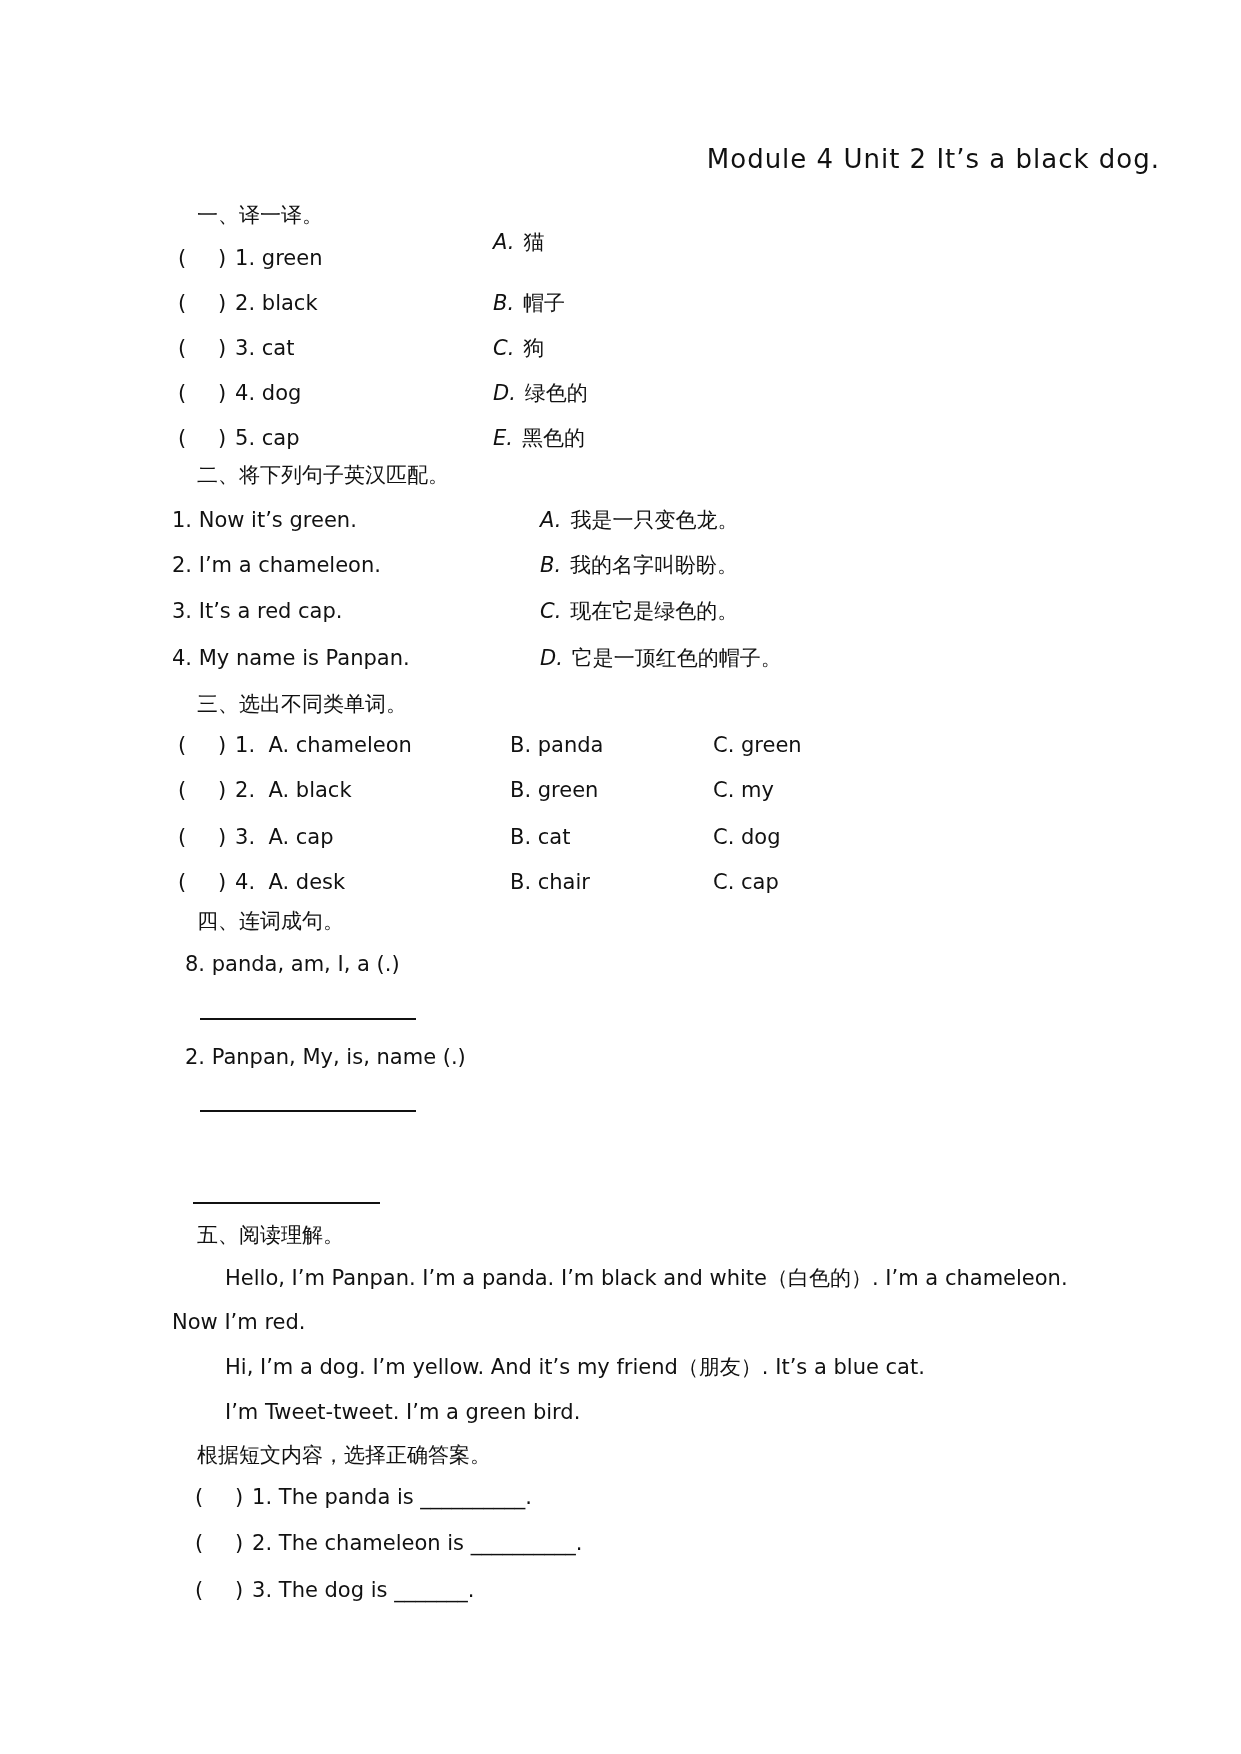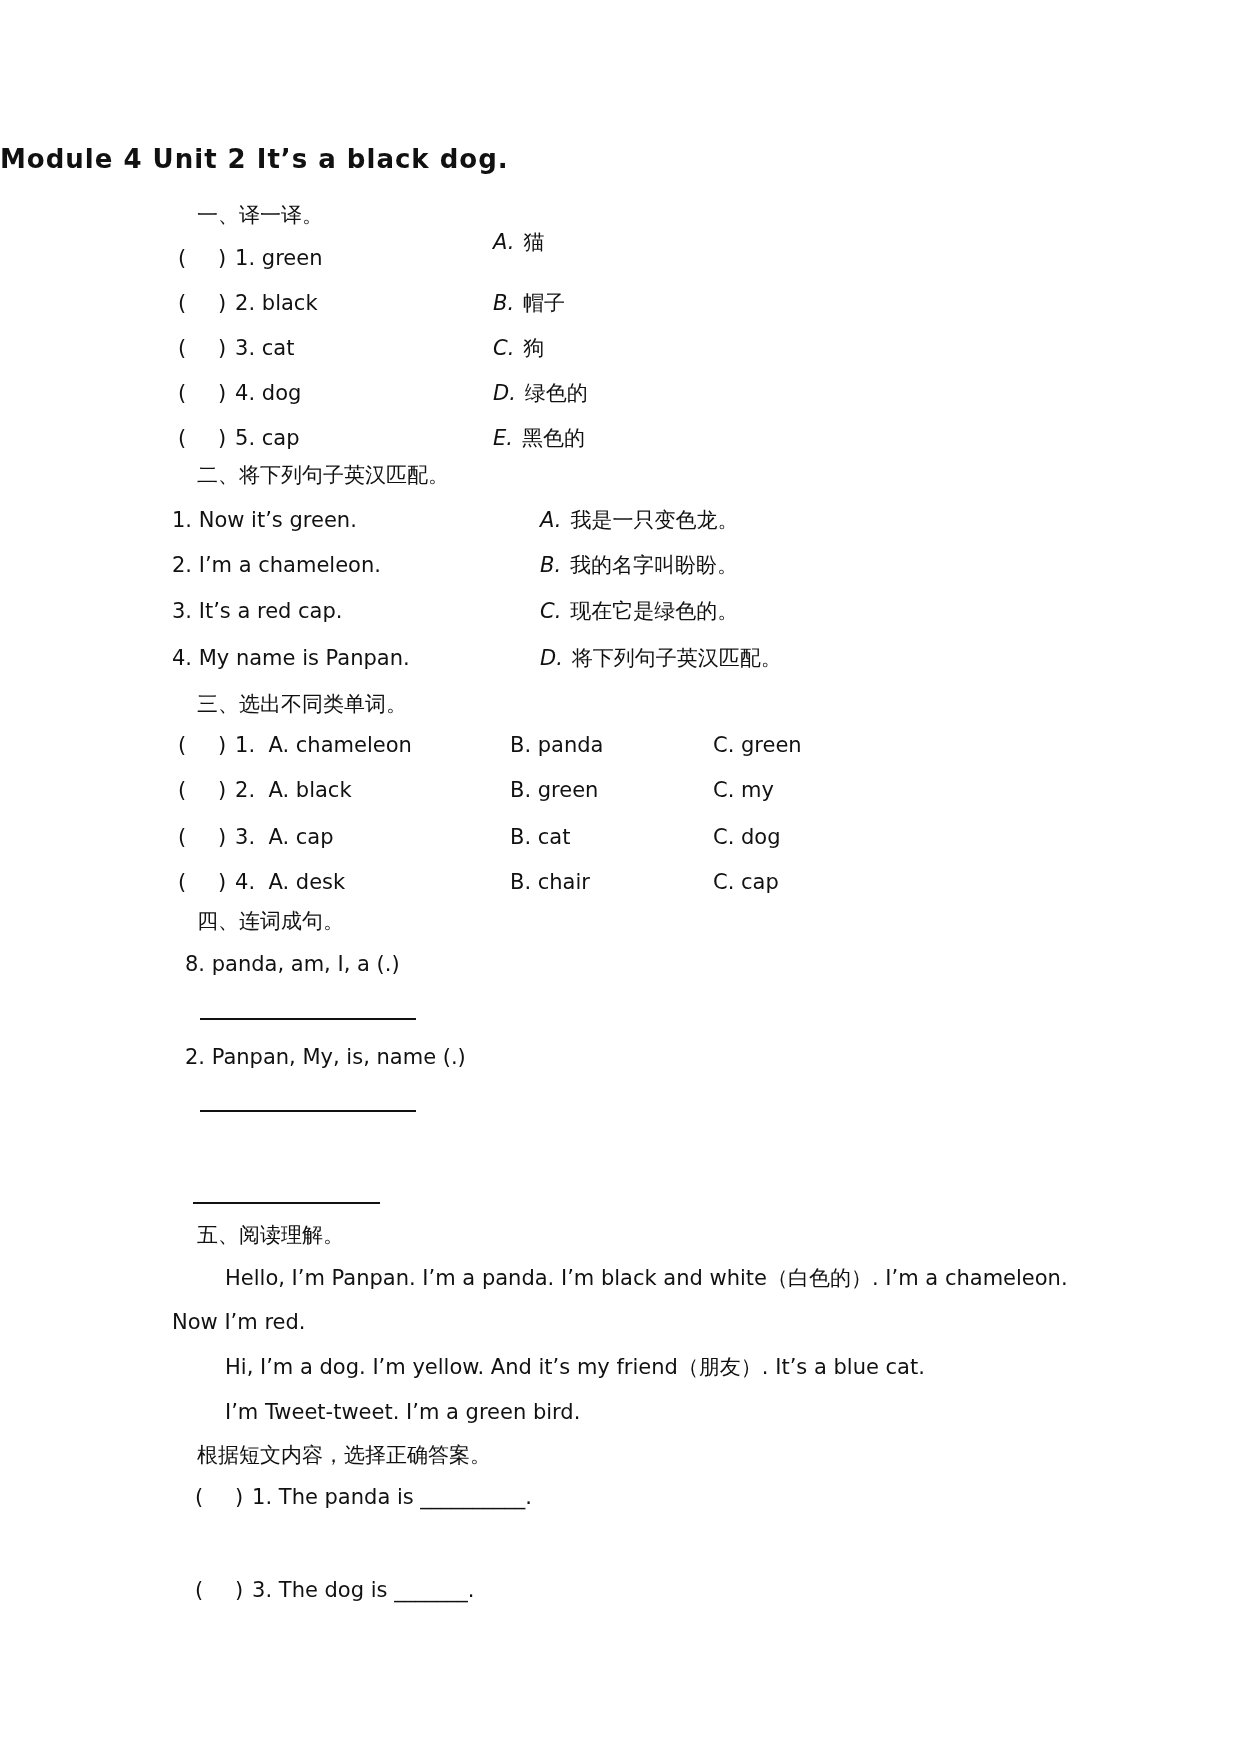--- a/index.html
+++ b/index.html
@@ -13,22 +13,22 @@
   }
   .line{
     position:absolute;
     height:45px;line-height:45px;
     font-size:21px;
     white-space:pre;
   }
   .title{
     position:absolute;
     left:0;top:144px;width:1160px;
-    text-align:left;
-    font-size:26px;font-weight:bold;
+    text-align:right;
+    font-size:26px;font-weight:normal;
     letter-spacing:1px;
     white-space:pre;
   }
   .heading{font-size:21px;margin-left:25px;}
   .opt-letter{font-style:italic;margin-right:9px;}
   .paren{letter-spacing:1px;margin-right:8px;}
   .answer-line{
     position:absolute;height:0;
     border-top:2px solid #111;
   }
@@ -62,21 +62,21 @@
   <div class="line" style="left:172px;top:498px">1. Now it’s green.</div>
   <div class="line" style="left:540px;top:498px"><span class="opt-letter">A.</span><span>我是一只变色龙。</span></div>
 
   <div class="line" style="left:172px;top:543px">2. I’m a chameleon.</div>
   <div class="line" style="left:540px;top:543px"><span class="opt-letter">B.</span><span>我的名字叫盼盼。</span></div>
 
   <div class="line" style="left:172px;top:589px">3. It’s a red cap.</div>
   <div class="line" style="left:540px;top:589px"><span class="opt-letter">C.</span><span>现在它是绿色的。</span></div>
 
   <div class="line" style="left:172px;top:636px">4. My name is Panpan.</div>
-  <div class="line" style="left:540px;top:636px"><span class="opt-letter">D.</span><span>将下列句子英汉匹配。</span></div>
+  <div class="line" style="left:540px;top:636px"><span class="opt-letter">D.</span><span>它是一顶红色的帽子。</span></div>
 
   <div class="line heading" style="left:172px;top:682px">三、选出不同类单词。</div>
 
   <div class="line" style="left:178px;top:723px"><span class="paren">(    )</span><span>1.  A. chameleon</span></div>
   <div class="line" style="left:510px;top:723px">B. panda</div>
   <div class="line" style="left:713px;top:723px">C. green</div>
 
   <div class="line" style="left:178px;top:768px"><span class="paren">(    )</span><span>2.  A. black</span></div>
   <div class="line" style="left:510px;top:768px">B. green</div>
   <div class="line" style="left:713px;top:768px">C. my</div>
@@ -102,15 +102,16 @@
   <div class="line heading" style="left:172px;top:1213px">五、阅读理解。</div>
 
   <div class="line" style="left:225px;top:1256px">Hello, I’m Panpan. I’m a panda. I’m black and white（白色的）. I’m a chameleon.</div>
   <div class="line" style="left:172px;top:1300px">Now I’m red.</div>
   <div class="line" style="left:225px;top:1345px">Hi, I’m a dog. I’m yellow. And it’s my friend（朋友）. It’s a blue cat.</div>
   <div class="line" style="left:225px;top:1390px">I’m Tweet-tweet. I’m a green bird.</div>
 
   <div class="line heading" style="left:172px;top:1433px">根据短文内容，选择正确答案。</div>
 
   <div class="line" style="left:195px;top:1475px"><span class="paren">(    )</span><span>1. The panda is __________.</span></div>
+  <div class="line" style="left:195px;top:1521px"><span class="paren">(    )</span><span>2. The chameleon is __________.</span></div>
   <div class="line" style="left:195px;top:1568px"><span class="paren">(    )</span><span>3. The dog is _______.</span></div>
 
 </div>
 
 </body></html>

